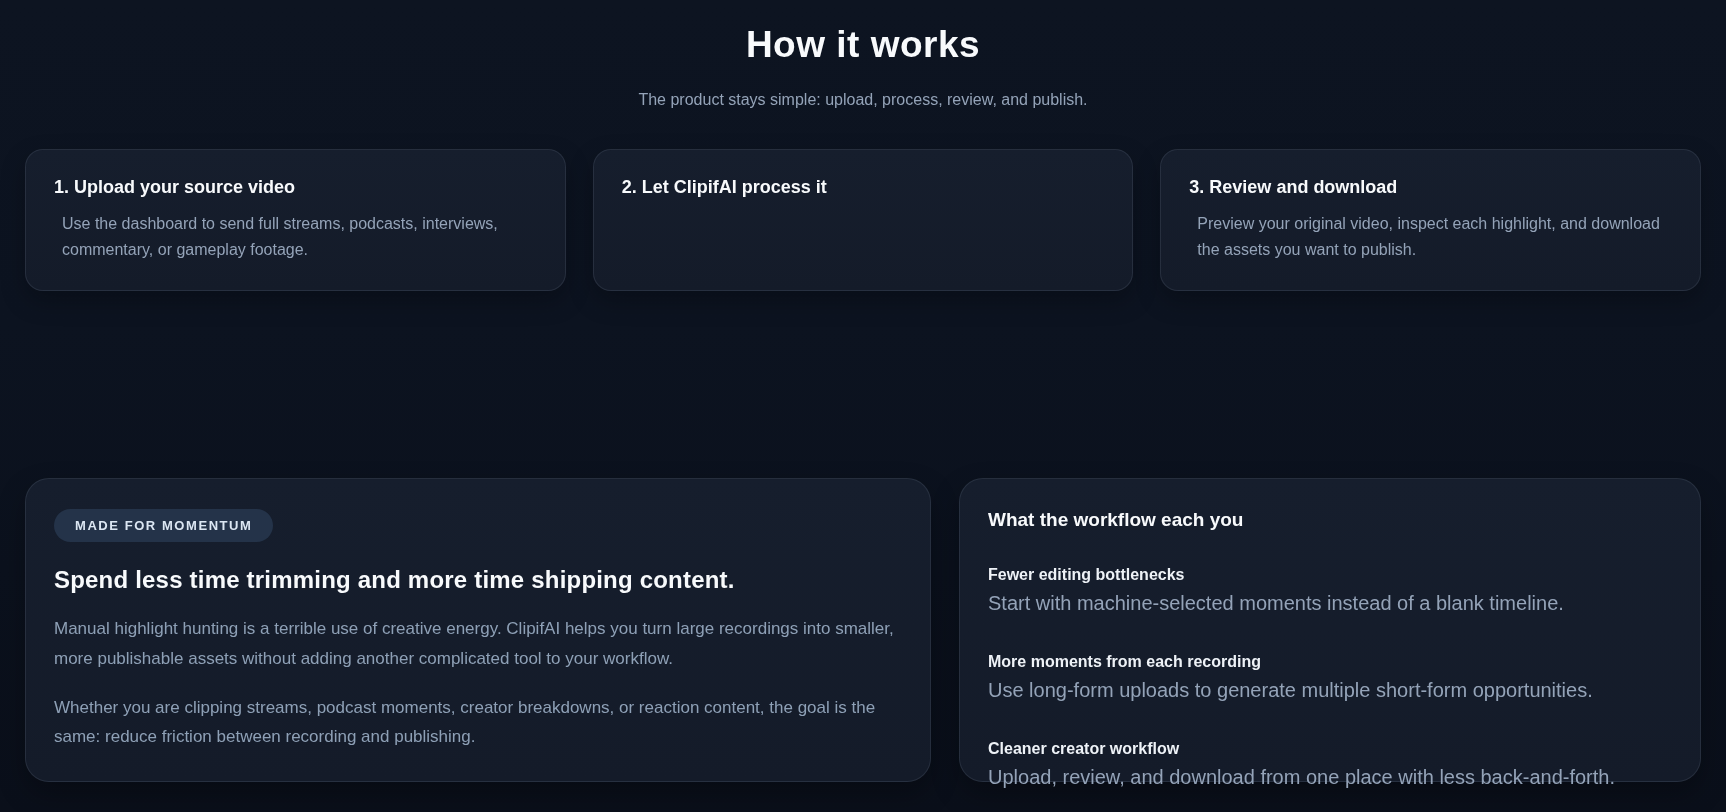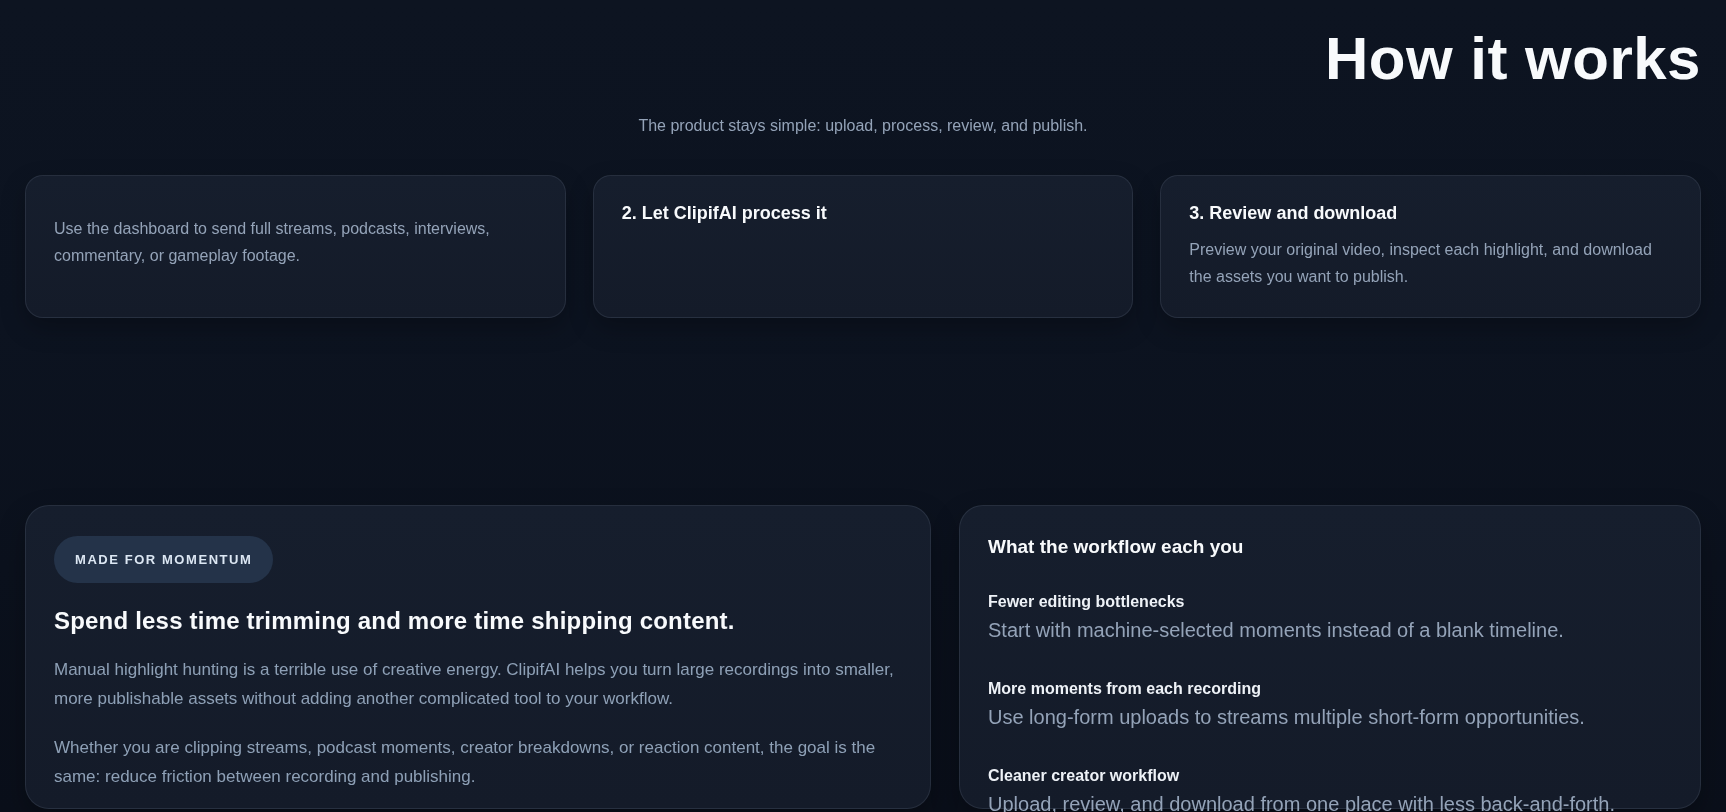--- a/index.html
+++ b/index.html
@@ -19,26 +19,25 @@
     font-family: "Liberation Sans", sans-serif;
     color: var(--heading-color);
   }
   .section {
     width: 1726px;
     height: 812px;
     padding: 24px 25px 0 25px;
   }
   .section-header { text-align: center; }
   .section-title {
-    font-size: 60px;
+    font-size: 37px;
     font-weight: 700;
     letter-spacing: 0.5px;
     color: var(--heading-color);
     line-height: 1.15;
-    text-align: right;
   }
   .section-subtitle {
     margin-top: 24px;
     font-size: 16px;
     color: var(--muted-color);
   }
   .steps-row {
     margin-top: 40px;
     display: grid;
     grid-template-columns: 1fr 1fr 1fr;
@@ -55,41 +54,42 @@
   .step-title {
     font-size: 18px;
     font-weight: 700;
     color: var(--heading-color);
   }
   .step-desc {
     margin-top: 13px;
     font-size: 16px;
     line-height: 1.68;
     color: var(--muted-color);
+    margin-left: 8px;
   }
   .bottom-row {
     margin-top: 187px;
     display: grid;
     grid-template-columns: 906px 742px;
     gap: 28px;
   }
   .panel {
     background: linear-gradient(180deg, #161e2d 0%, #141b29 100%);
     border: 1px solid var(--card-border);
     border-radius: 24px;
     height: 304px;
     padding: 30px 28px;
     box-shadow: 0 12px 28px rgba(0,0,0,0.28);
   }
   .badge {
     display: inline-block;
     background: var(--badge-bg);
     color: var(--badge-text);
     border-radius: 999px;
-    padding: 16px 21px;
+    padding: 9px 21px;
     font-size: 13px;
     font-weight: 700;
     letter-spacing: 0.12em;
   }
   .momentum-headline {
     margin-top: 24px;
     font-size: 24px;
     font-weight: 700;
     color: var(--heading-color);
     letter-spacing: 0.2px;
@@ -125,20 +125,21 @@
 
 <div class="section">
 
   <div class="section-header">
     <h1 class="section-title">How it works</h1>
     <div class="section-subtitle">The product stays simple: upload, process, review, and publish.</div>
   </div>
 
   <div class="steps-row">
     <div class="step-card">
+      <div class="step-title">1. Upload your source video</div>
       <div class="step-desc">Use the dashboard to send full streams, podcasts, interviews, commentary, or gameplay footage.</div>
     </div>
     <div class="step-card">
       <div class="step-title">2. Let ClipifAI process it</div>
     </div>
     <div class="step-card">
       <div class="step-title">3. Review and download</div>
       <div class="step-desc">Preview your original video, inspect each highlight, and download the assets you want to publish.</div>
     </div>
   </div>
@@ -153,21 +154,21 @@
     </div>
 
     <div class="panel">
       <div class="workflow-title">What the workflow each you</div>
       <div class="workflow-item">
         <div class="workflow-item-title">Fewer editing bottlenecks</div>
         <div class="workflow-item-desc">Start with machine-selected moments instead of a blank timeline.</div>
       </div>
       <div class="workflow-item">
         <div class="workflow-item-title">More moments from each recording</div>
-        <div class="workflow-item-desc">Use long-form uploads to streams multiple short-form opportunities.</div>
+        <div class="workflow-item-desc">Use long-form uploads to generate multiple short-form opportunities.</div>
       </div>
       <div class="workflow-item">
         <div class="workflow-item-title">Cleaner creator workflow</div>
         <div class="workflow-item-desc">Upload, review, and download from one place with less back-and-forth.</div>
       </div>
     </div>
 
   </div>
 
 </div>

